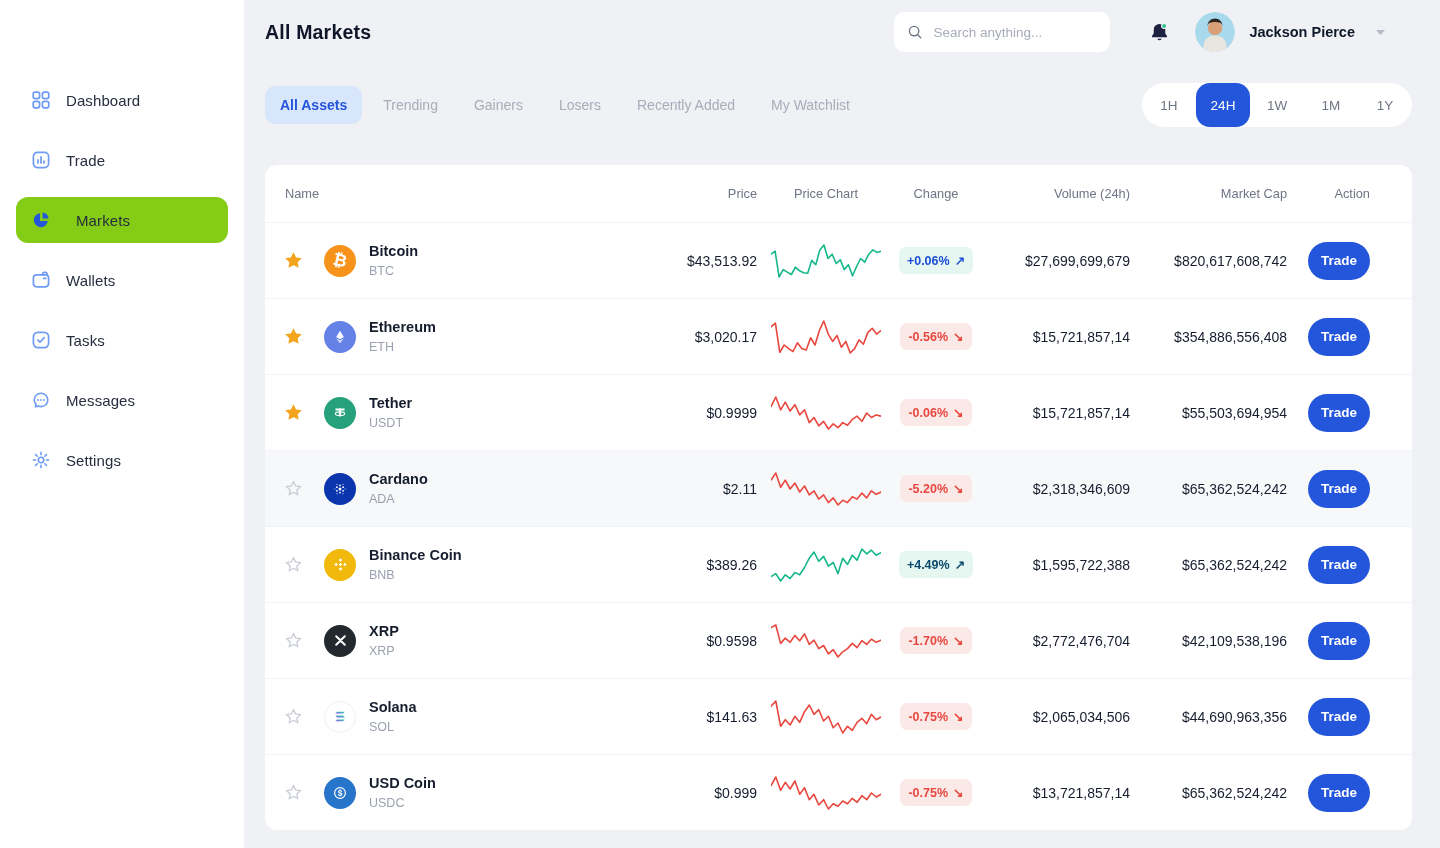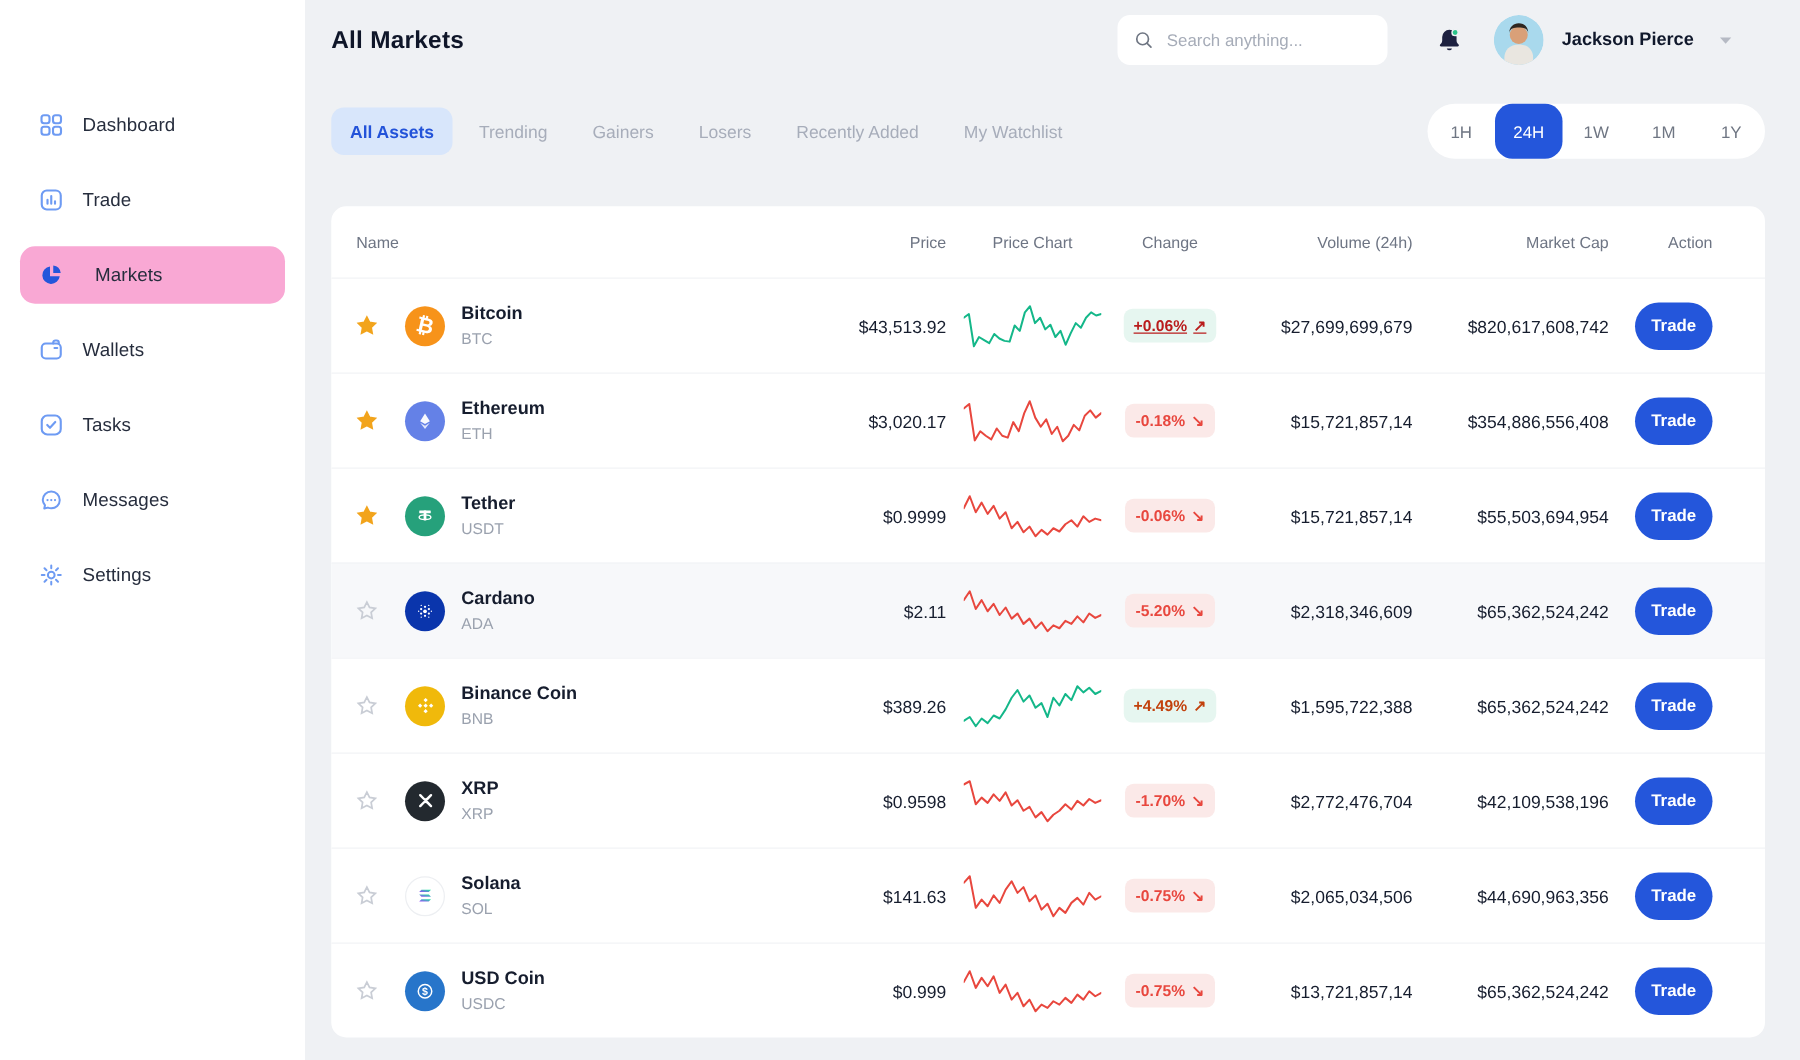--- a/index.html
+++ b/index.html
@@ -3,21 +3,21 @@
 <meta charset="utf-8">
 <style>
   * { box-sizing: border-box; margin: 0; padding: 0; }
   html,body { width:1440px; height:848px; overflow:hidden; }
   body { font-family:"Liberation Sans",sans-serif; background:#EFF1F4; display:flex; }
 
   
   .sidebar { width:244px; flex-shrink:0; background:#fff; padding-top:77px; }
   .side-item { display:flex; align-items:center; gap:14px; height:46px; margin:0 16px 14px 16px;
                padding:0 14px; border-radius:12px; cursor:pointer; }
-  .side-item.active { background:#f9a8d4;gap:24px; }
+  .side-item.active { background:#84cc16;gap:24px; }
   .side-ic { width:22px; height:22px; display:flex; align-items:center; justify-content:center; }
   .side-label { font-size:15px; color:#262D3D; font-weight:500; letter-spacing:.1px; }
 
   
   .main { flex:1; padding:0 28px 0 21px; }
   .topbar { height:64px; display:flex; align-items:center; }
   .page-title { font-size:19.5px; font-weight:700; color:#0F1629; letter-spacing:.2px; }
   .search { margin-left:auto; width:216px; height:40px; background:#fff; border-radius:10px;
             display:flex; align-items:center; padding:0 12px; gap:9px; }
   .search input { border:none; outline:none; background:transparent; width:100%;
@@ -235,21 +235,21 @@
         <span class="coin-sym">BTC</span>
       </span>
     </div>
     <div class="num c-price">$43,513.92</div>
     <div class="chart">
             <svg width="110" height="44" viewBox="0 0 110 44">
               <polyline points="0.0,15.2 4.1,12.2 8.1,38.0 12.2,30.6 16.3,33.1 20.4,35.5 24.4,28.2 28.5,31.8 32.6,33.7 36.7,34.3 40.7,21.4 44.8,25.7 48.9,10.9 53.0,6.0 57.0,19.5 61.1,15.2 65.2,24.5 69.3,20.8 73.3,30.6 77.4,25.7 81.5,36.8 85.6,27.5 89.6,19.5 93.7,23.2 97.8,15.2 101.9,10.9 105.9,13.4 110.0,12.2" fill="none" stroke="#14B789" stroke-width="1.6" stroke-linejoin="round" stroke-linecap="round"></polyline>
             </svg>
           </div>
     <div class="chg">
-      <span class="badge" style="background: rgb(230, 246, 240); color: #b91c1c; text-decoration: underline;">
+      <span class="badge" style="background: rgb(230, 246, 240); color: #1d4ed8;">
         <span class="chg-val">+0.06%</span>
         <span class="chg-arrow">↗</span>
       </span>
     </div>
     <div class="num c-vol">$27,699,699,679</div>
     <div class="num c-mcap">$820,617,608,742</div>
     <div class="action">
             <button class="trade-btn">Trade</button>
           </div>
   </div>
@@ -275,21 +275,21 @@
       </span>
     </div>
     <div class="num c-price">$3,020.17</div>
     <div class="chart">
             <svg width="110" height="44" viewBox="0 0 110 44">
               <polyline points="0.0,11.8 4.4,8.2 8.8,37.3 13.2,30.0 17.6,33.6 22.0,36.5 26.4,27.8 30.8,33.6 35.2,35.1 39.6,22.7 44.0,30.0 48.4,15.5 52.8,6.0 57.2,19.1 61.6,26.4 66.0,20.5 70.4,32.2 74.8,26.4 79.2,38.0 83.6,33.6 88.0,24.9 92.4,29.3 96.8,17.6 101.2,13.3 105.6,19.1 110.0,15.5" fill="none" stroke="#E8473E" stroke-width="1.6" stroke-linejoin="round" stroke-linecap="round"></polyline>
             </svg>
           </div>
     <div class="chg">
       <span class="badge" style="background: rgb(251, 233, 232); color: rgb(232, 71, 62);">
-        <span class="chg-val">-0.18%</span>
+        <span class="chg-val">-0.56%</span>
         <span class="chg-arrow">↘</span>
       </span>
     </div>
     <div class="num c-vol">$15,721,857,14</div>
     <div class="num c-mcap">$354,886,556,408</div>
     <div class="action">
             <button class="trade-btn">Trade</button>
           </div>
   </div>
 
@@ -402,21 +402,21 @@
         <span class="coin-sym">BNB</span>
       </span>
     </div>
     <div class="num c-price">$389.26</div>
     <div class="chart">
             <svg width="110" height="44" viewBox="0 0 110 44">
               <polyline points="0.0,33.7 4.8,30.6 9.6,38.0 14.3,31.8 19.1,35.5 23.9,29.4 28.7,31.8 33.5,24.5 38.3,15.2 43.0,9.1 47.8,18.3 52.6,13.4 57.4,23.2 62.2,19.5 67.0,30.6 71.7,15.2 76.5,21.4 81.3,12.2 86.1,17.1 90.9,6.0 95.7,10.9 100.4,7.2 105.2,12.2 110.0,9.7" fill="none" stroke="#14B789" stroke-width="1.6" stroke-linejoin="round" stroke-linecap="round"></polyline>
             </svg>
           </div>
     <div class="chg">
-      <span class="badge" style="background: rgb(230, 246, 240); color: #c2410c;">
+      <span class="badge" style="background: rgb(230, 246, 240); color: #0c4a6e;">
         <span class="chg-val">+4.49%</span>
         <span class="chg-arrow">↗</span>
       </span>
     </div>
     <div class="num c-vol">$1,595,722,388</div>
     <div class="num c-mcap">$65,362,524,242</div>
     <div class="action">
             <button class="trade-btn">Trade</button>
           </div>
   </div>

